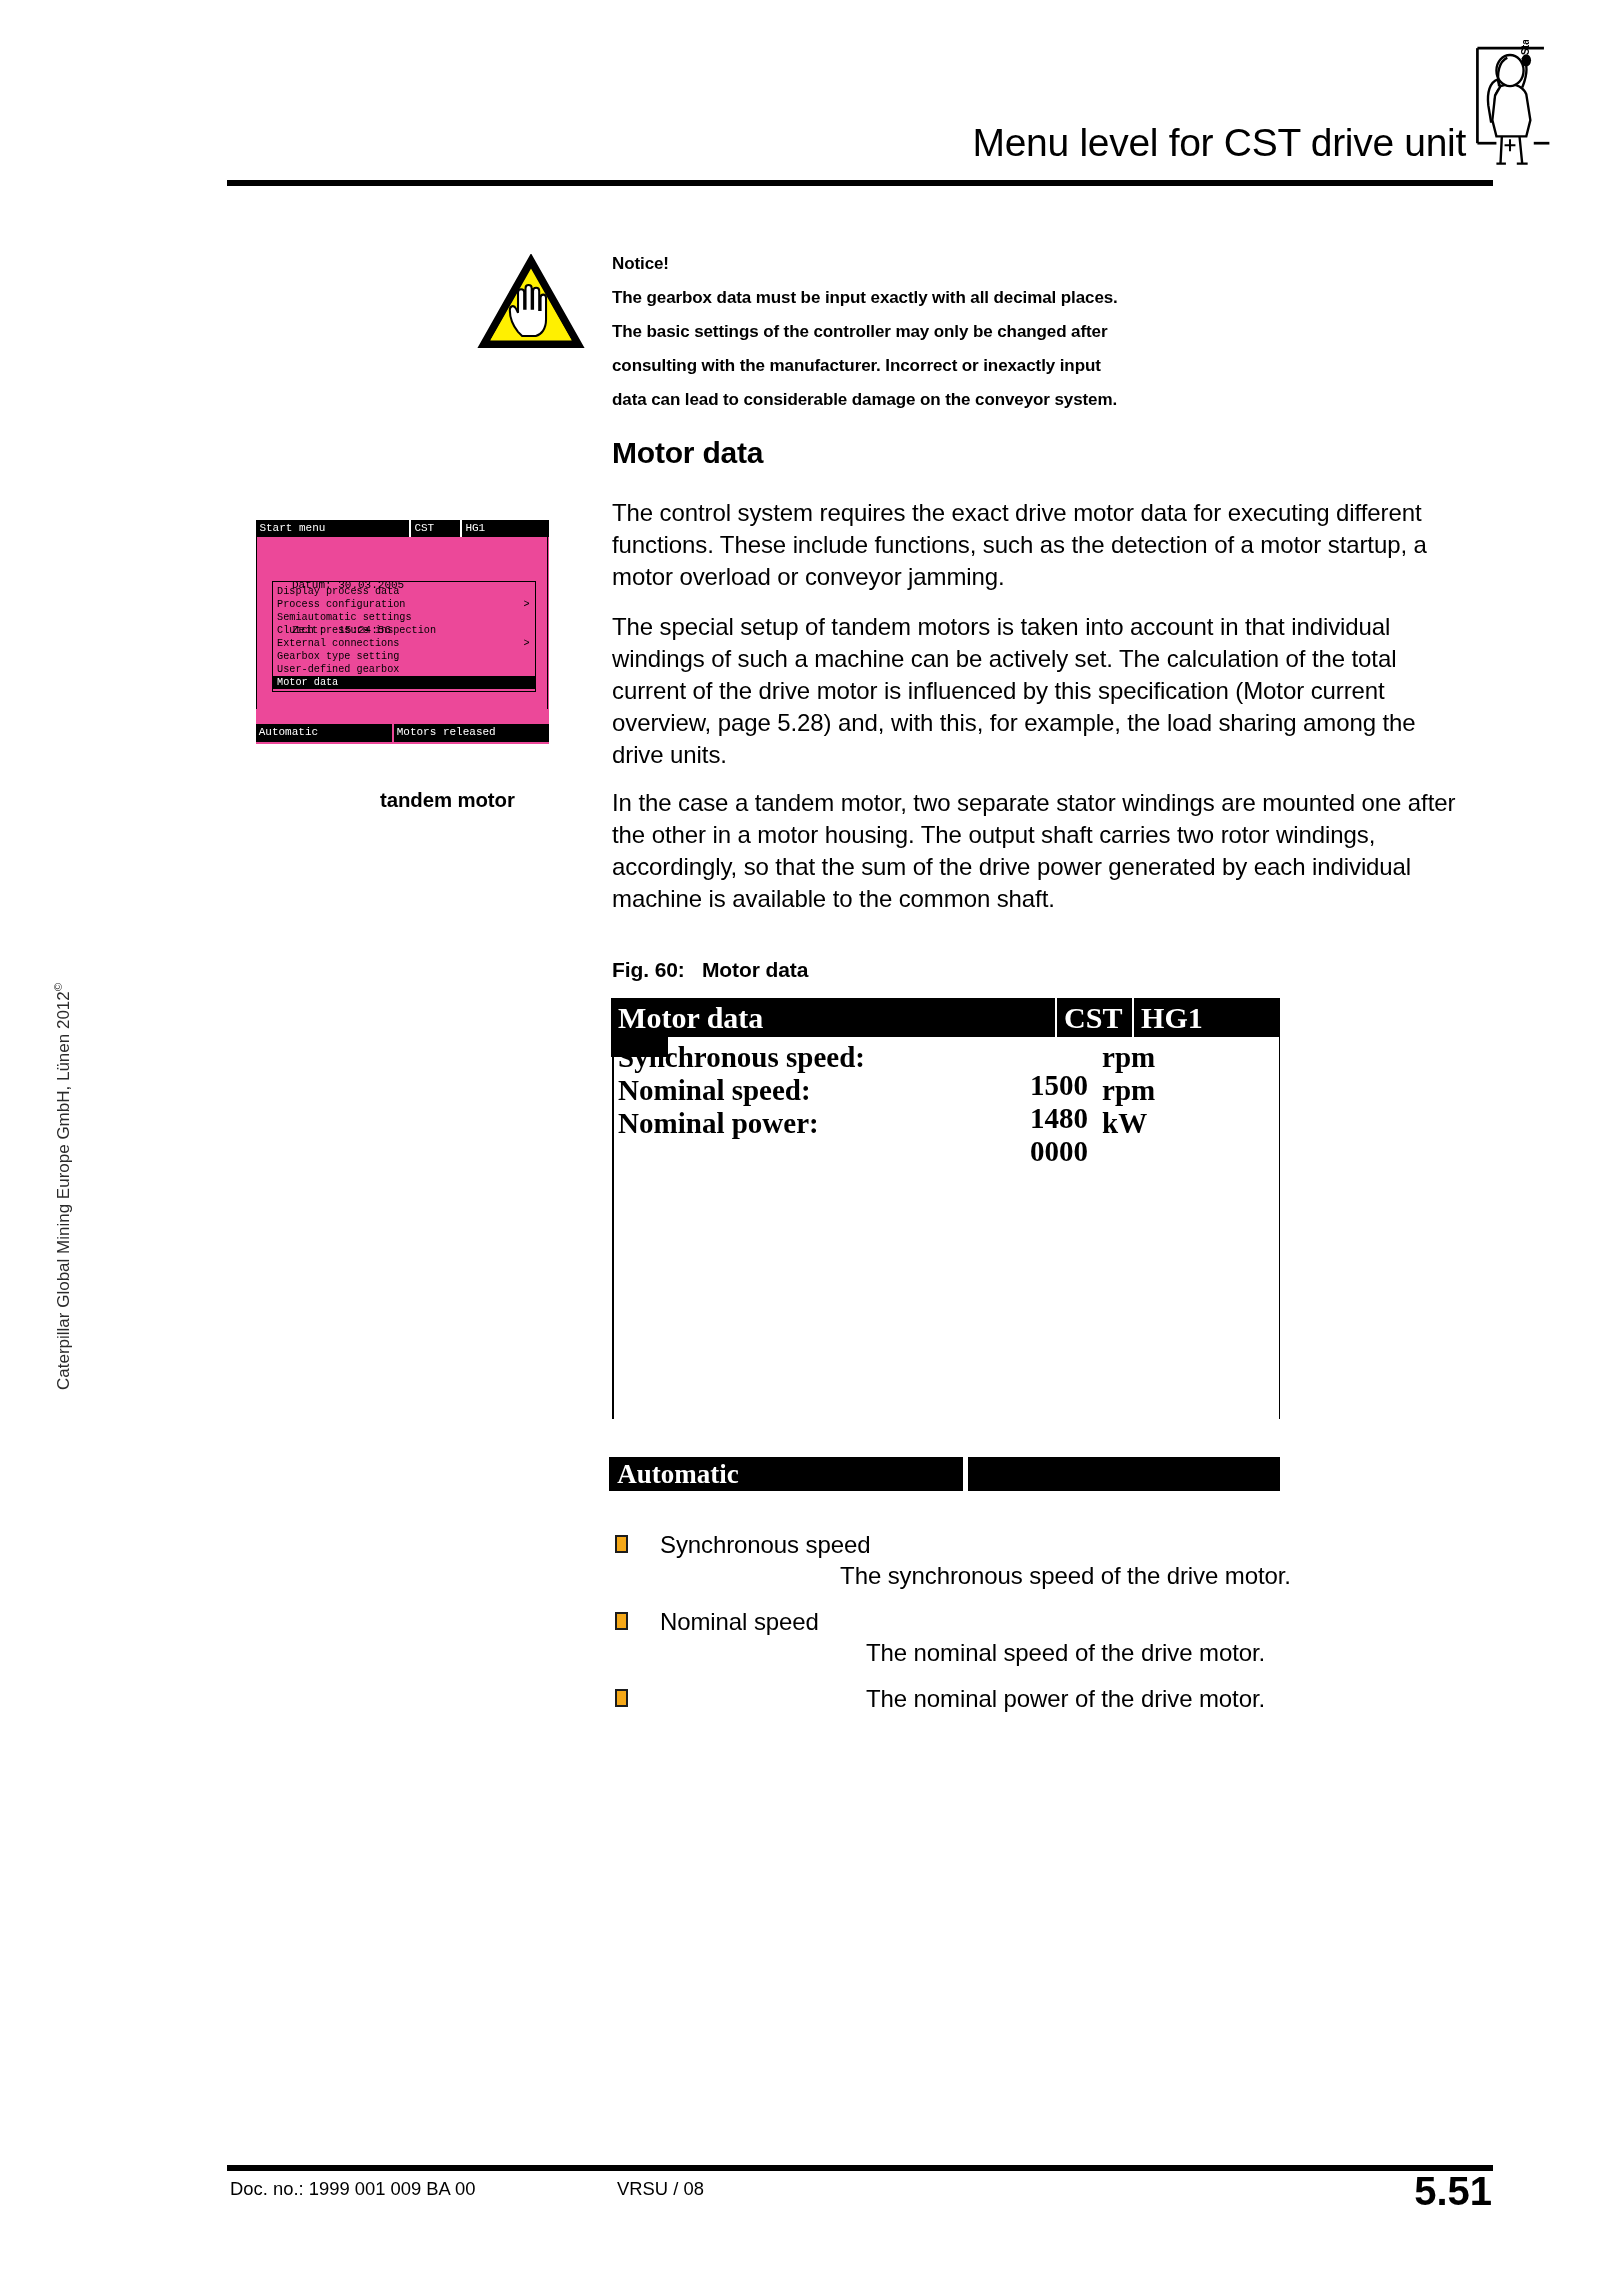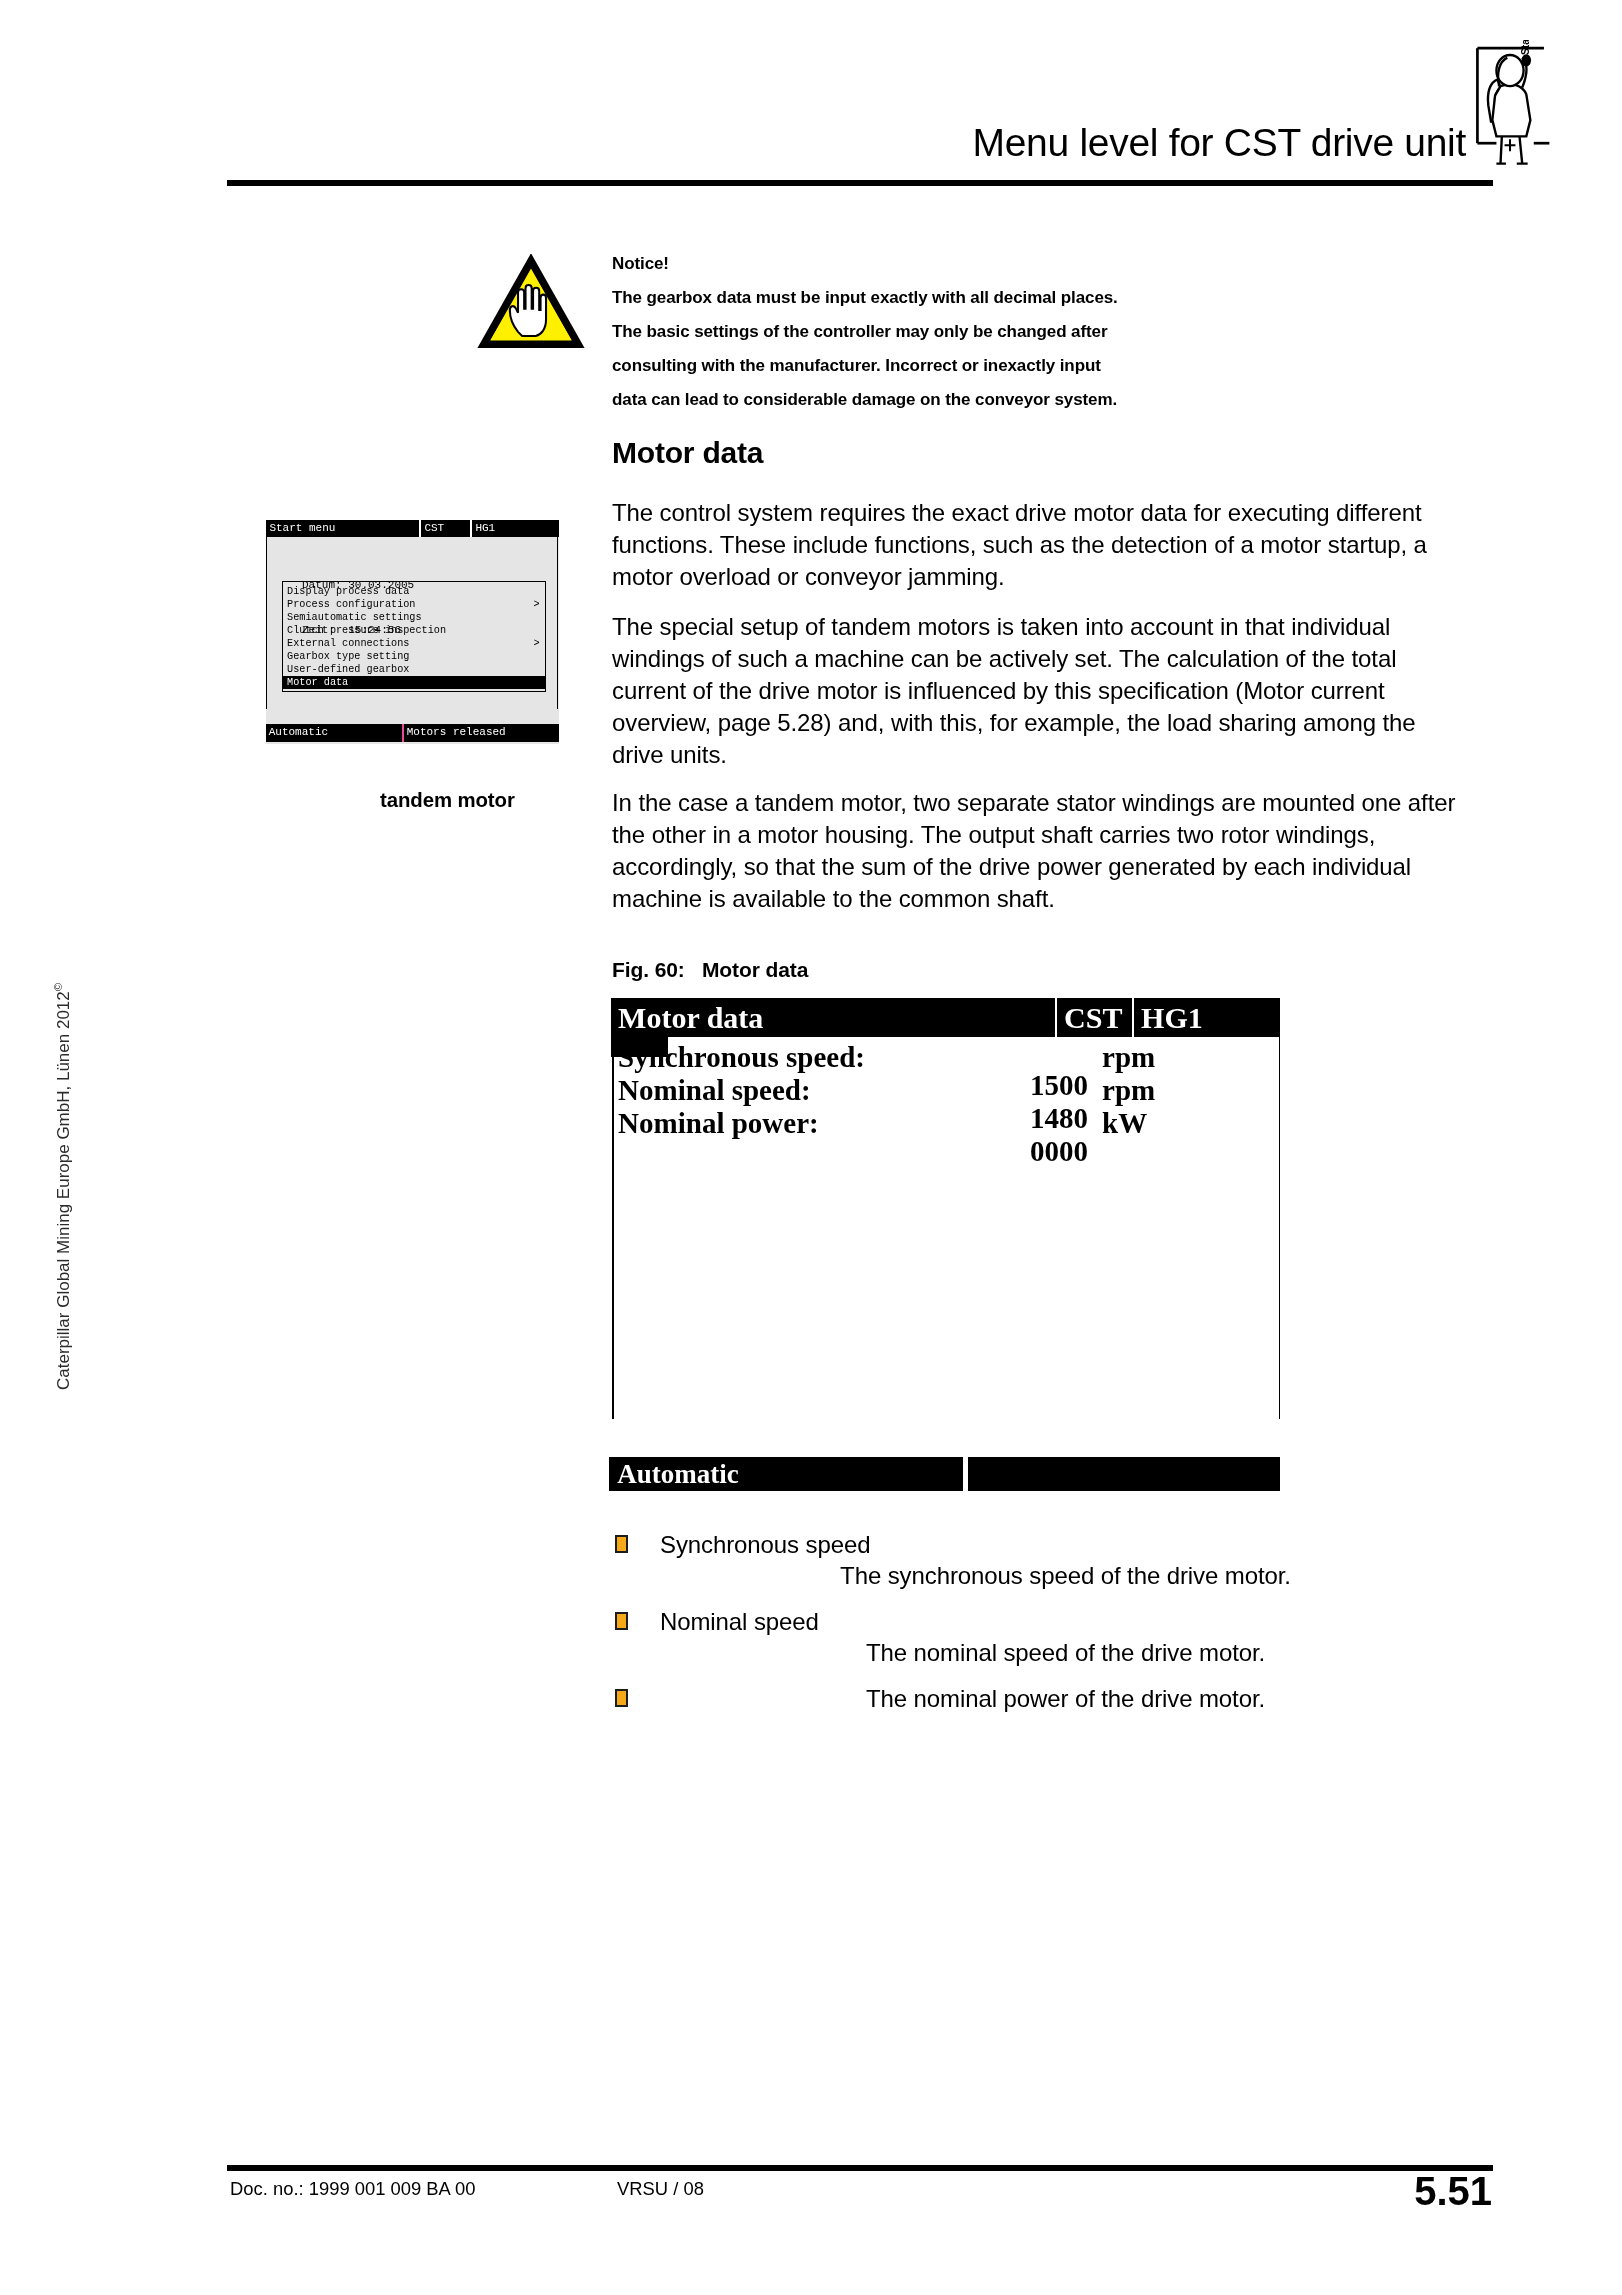--- a/index.html
+++ b/index.html
@@ -113,25 +113,25 @@
     width: 198px;
     text-align: left;
     font-size: 20.4px;
     font-weight: bold;
     letter-spacing: -0.1px;
   }
 
   
   #lcd-small {
     position: absolute;
-    left: 266px;
+    left: 256px;
     top: 520px;
     width: 293px;
     height: 224px;
-    background: #e5e5e5;
+    background: #ec4899;
     font-family: "Liberation Mono", monospace;
     color: #000;
   }
   #lcd-small .lcd-titlebar {
     position: absolute;
     left: 0; top: 0;
     width: 293px; height: 17px;
     background: #000;
   }
   #lcd-small .lcd-titlebar .seg {

